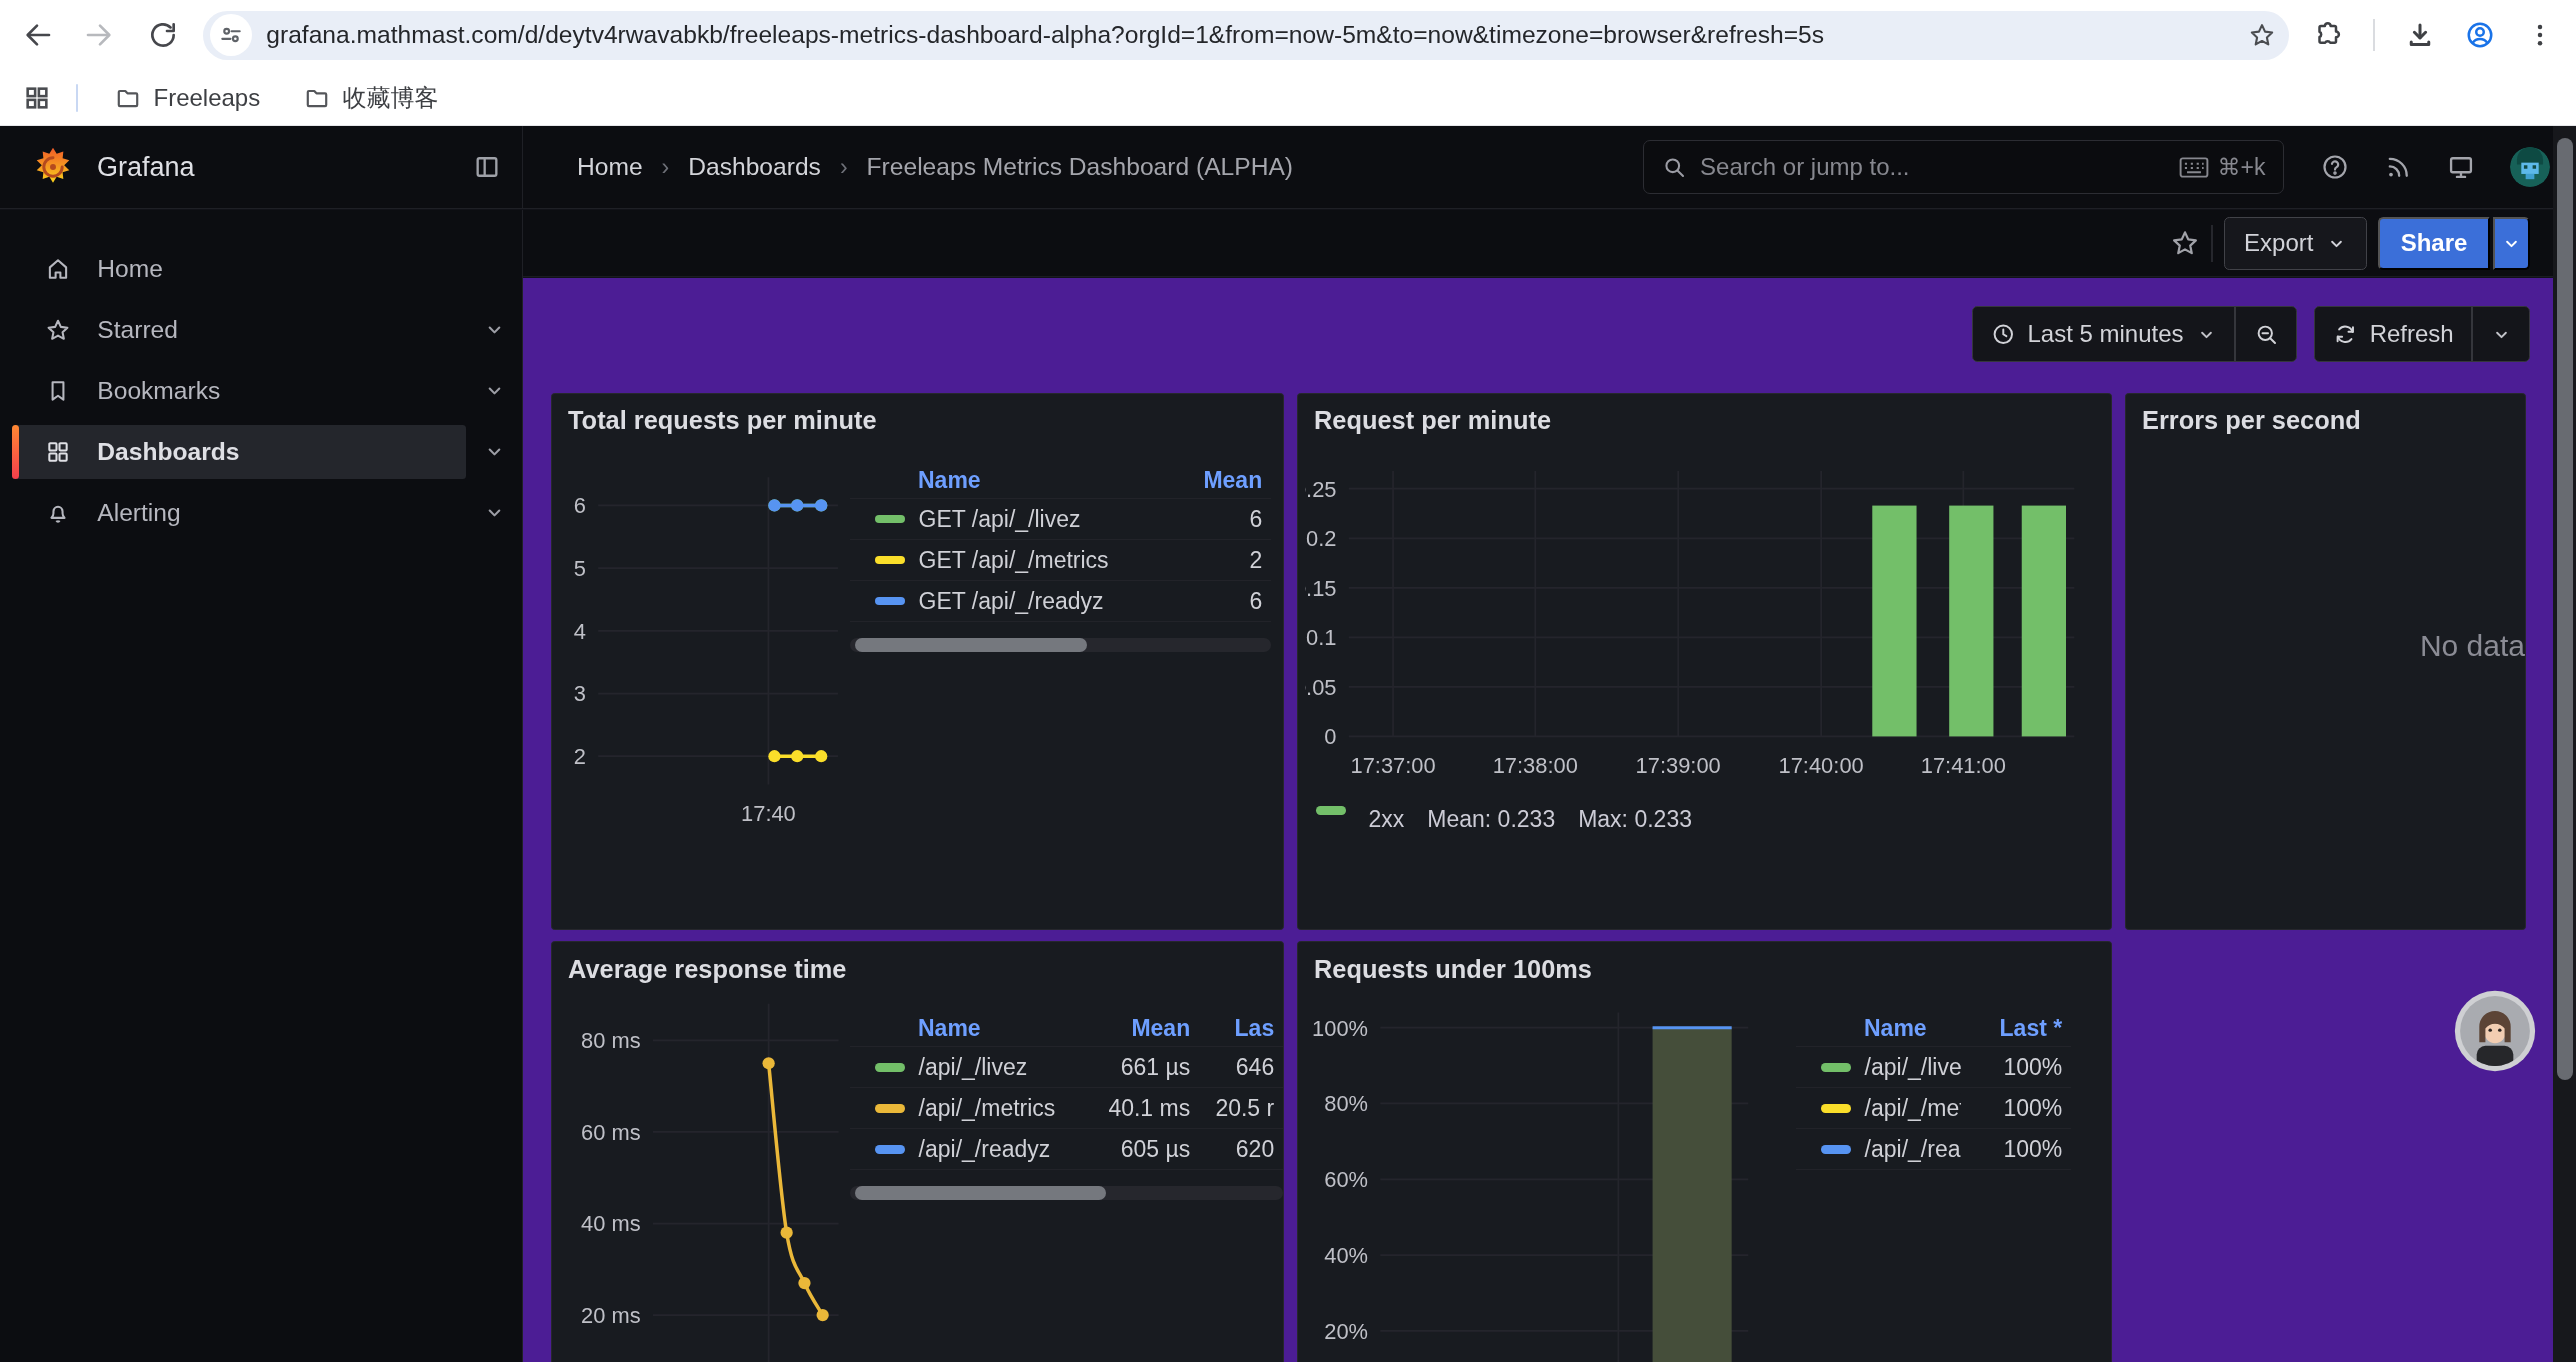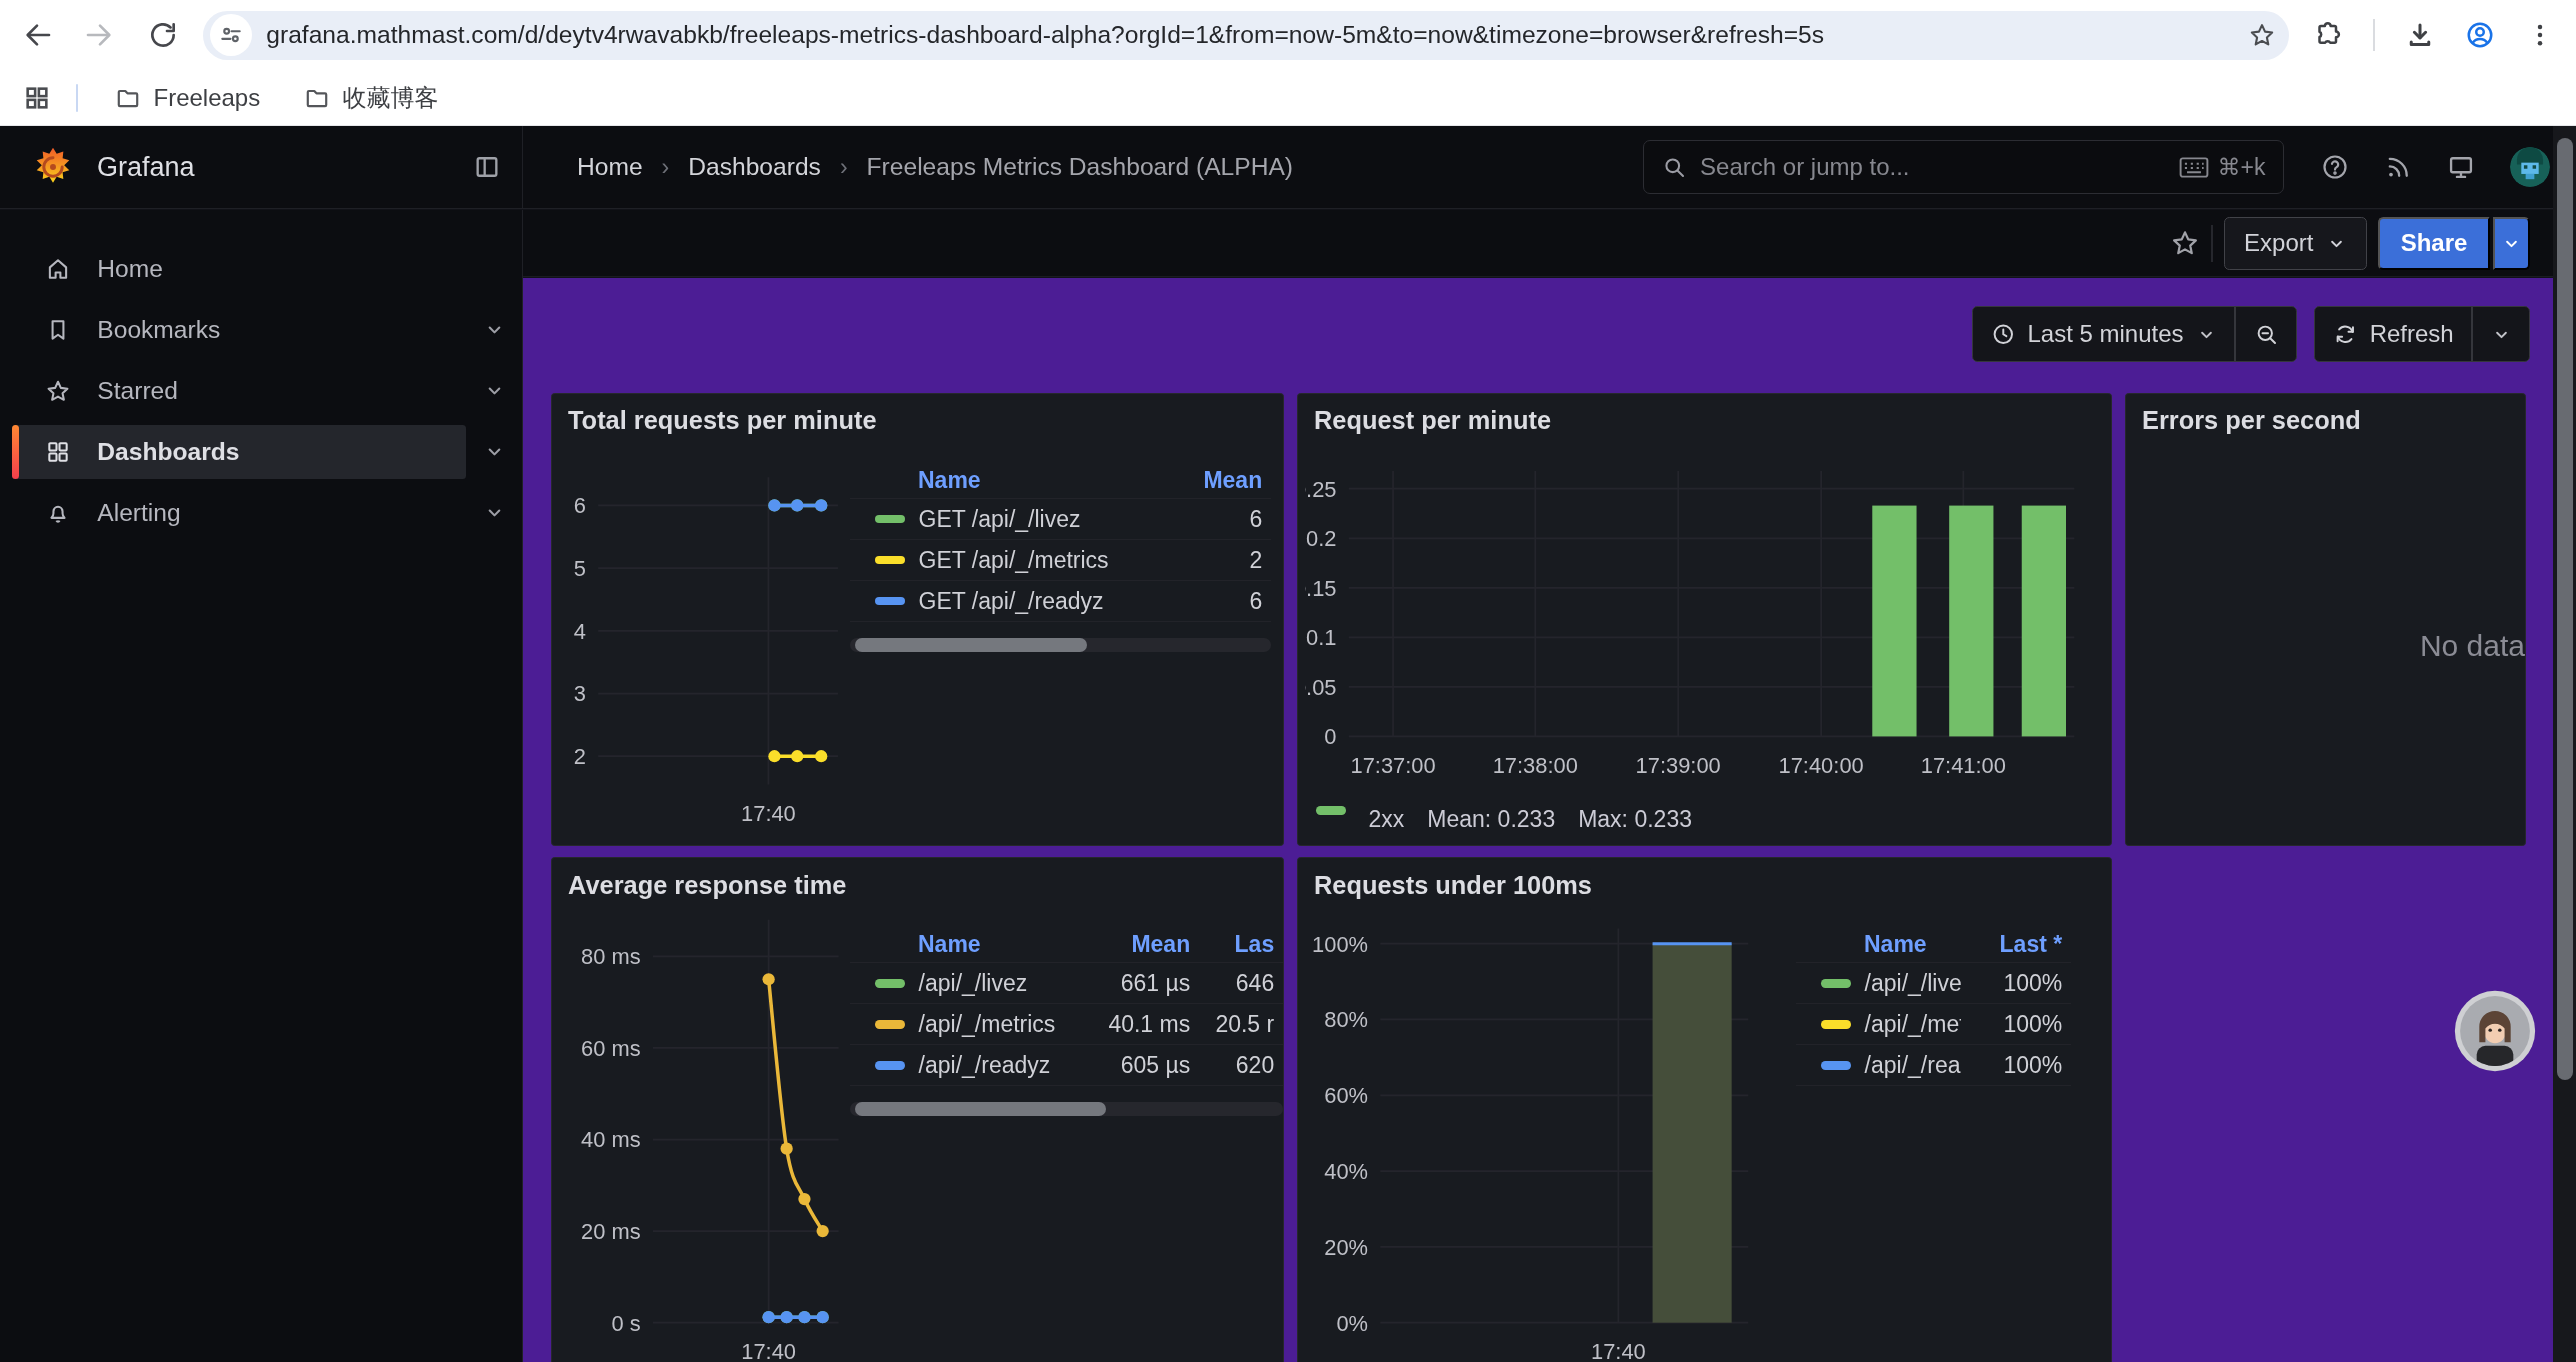--- a/index.html
+++ b/index.html
@@ -85,21 +85,21 @@
   .canvas { position:absolute; top:68px; left:0; right:0; bottom:0; background:#4c1d95; }
   .controls { display:flex; justify-content:flex-end; gap:17.5px; padding:28px 46px 0 0; }
   .tgroup { display:flex; align-items:stretch; height:56px; background:#14151a; border:1.8px solid #35363c; border-radius:5.3px; color:#d2d3d8; font-size:24px; }
   .tseg { display:flex; align-items:center; gap:12.3px; padding:0 17.5px; }
   .tseg svg { width:24.6px; height:24.6px; flex:none; }
   .tseg .small-chev { width:21px; height:21px; color:#c2c3c9; }
   .tdiv { width:1.8px; background:#35363c; }
 
   .grid { position:absolute; top:115px; left:28px; display:grid; grid-template-columns:733px 815px 401px; gap:11.4px 13px; }
   .panel { position:relative; background:#181b20; border:0.9px solid #26272d; border-radius:3.5px; overflow:hidden; }
-  .panel.r1 { height:453px; }
+  .panel.r1 { height:537px; }
   .panel.r2 { height:579px; }
   .panel-title { position:absolute; top:12.3px; left:16px; font-size:25.4px; font-weight:bold; color:#dcdde2; white-space:nowrap; }
   .chart { position:absolute; }
   .p1 .chart { left:5.3px; top:53px; }
   .p2 .chart { left:7px; top:53px; }
   .p4 .chart { left:7px; top:53px; }
   .p5 .chart { left:12.3px; top:53px; }
   svg text.tick { font-family:"Liberation Sans",sans-serif; font-size:25px; fill:#bfc0c7; }
 
   .legend { position:absolute; top:68px; font-size:23px; color:#d0d1d7; }
@@ -310,36 +310,36 @@
           <svg viewBox="0 0 24 24" fill="none" stroke="currentColor" stroke-width="1.9" stroke-linejoin="round">
               <path d="M4.5 10.5L12 4l7.5 6.5V20h-5.3v-4.8h-4.4V20H4.5z"></path>
             </svg>
           <span>Home</span>
         </div>
         <span class="sb-chev empty"></span>
       </div>
       <div class="sb-row">
         <div class="sb-item">
           <svg viewBox="0 0 24 24" fill="none" stroke="currentColor" stroke-width="1.9" stroke-linejoin="round">
-              <path d="M7 4h10v16l-5-3.6L7 20z"></path>
-            </svg>
-          <span>Bookmarks</span>
+              <path d="M12 3.5l2.6 5.6 6.1.8-4.5 4.2 1.2 6-5.4-3-5.4 3 1.2-6-4.5-4.2 6.1-.8z"></path>
+            </svg>
+          <span>Starred</span>
         </div>
         <span class="sb-chev">
             <svg viewBox="0 0 24 24" fill="none" stroke="currentColor" stroke-width="2.2" stroke-linecap="round" stroke-linejoin="round">
               <path d="M7 10l5 5 5-5"></path>
             </svg>
           </span>
       </div>
       <div class="sb-row">
         <div class="sb-item">
           <svg viewBox="0 0 24 24" fill="none" stroke="currentColor" stroke-width="1.9" stroke-linejoin="round">
-              <path d="M12 3.5l2.6 5.6 6.1.8-4.5 4.2 1.2 6-5.4-3-5.4 3 1.2-6-4.5-4.2 6.1-.8z"></path>
-            </svg>
-          <span>Starred</span>
+              <path d="M7 4h10v16l-5-3.6L7 20z"></path>
+            </svg>
+          <span>Bookmarks</span>
         </div>
         <span class="sb-chev">
             <svg viewBox="0 0 24 24" fill="none" stroke="currentColor" stroke-width="2.2" stroke-linecap="round" stroke-linejoin="round">
               <path d="M7 10l5 5 5-5"></path>
             </svg>
           </span>
       </div>
       <div class="sb-row">
         <div class="sb-item active">
           <svg viewBox="0 0 24 24" fill="none" stroke="currentColor" stroke-width="1.9">

